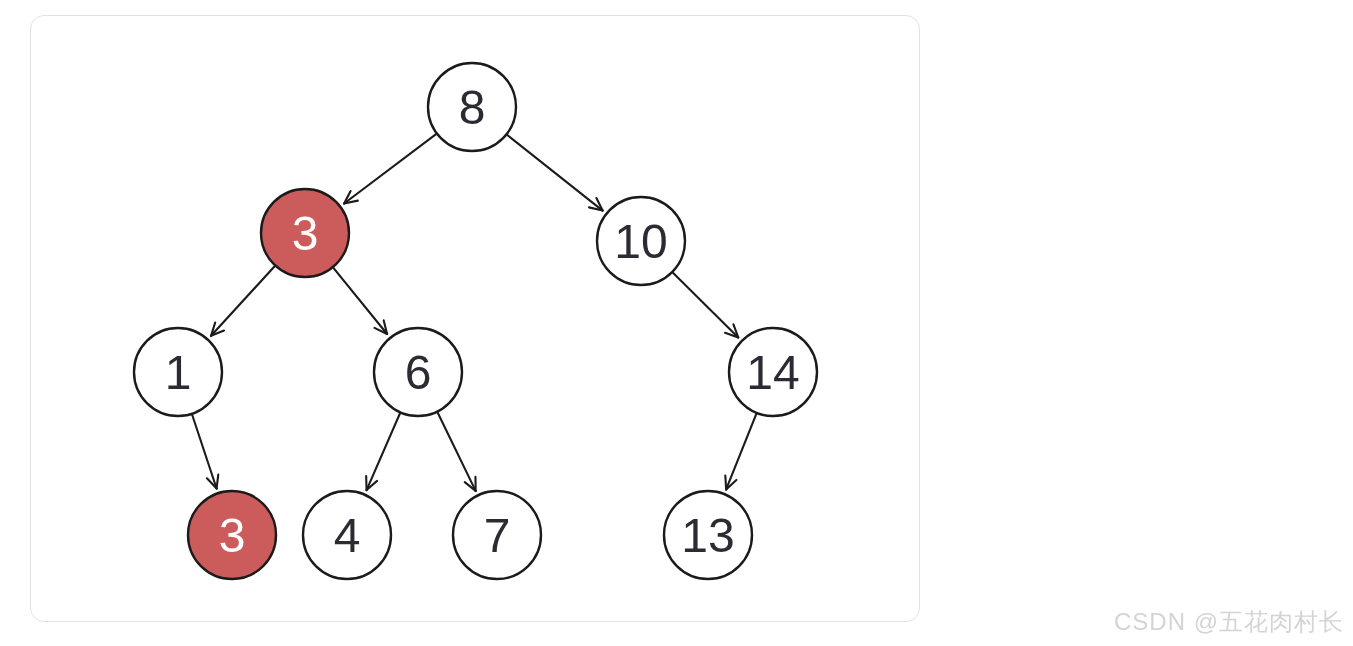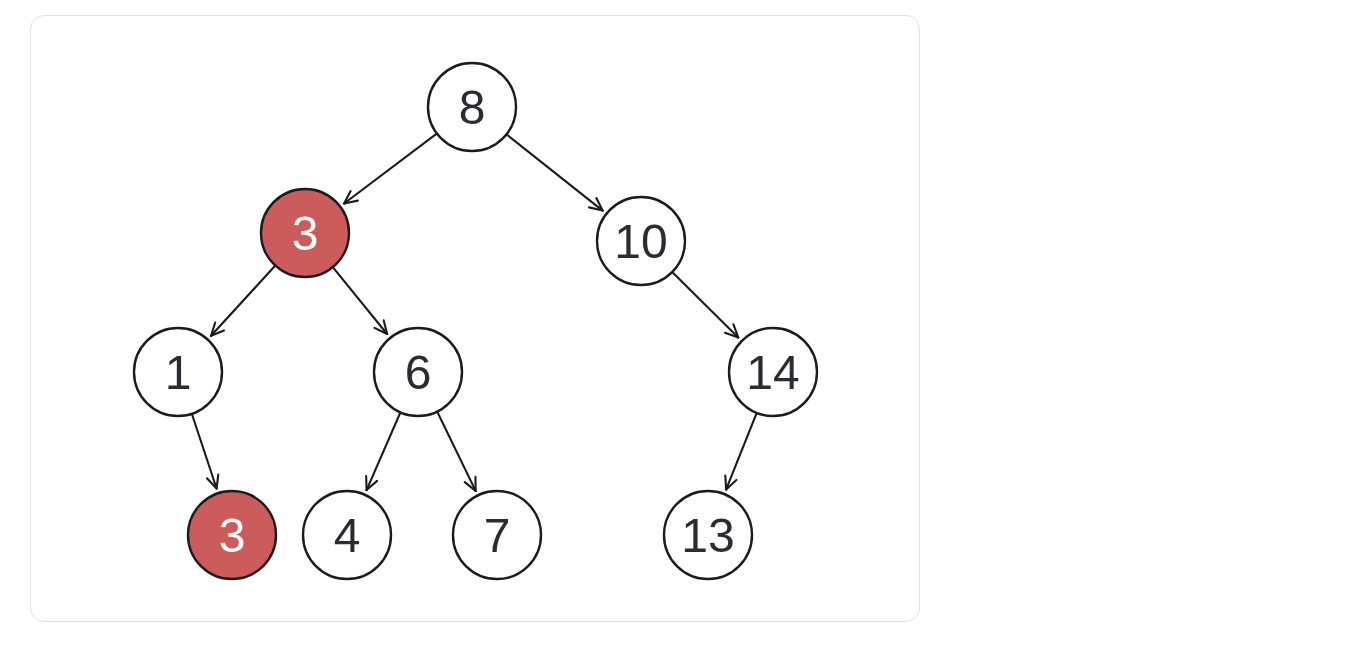--- a/index.html
+++ b/index.html
@@ -141,13 +141,14 @@
       </g>
       <g>
         <circle class="node-circle" cx="497" cy="535" r="44" fill="#ffffff"></circle>
         <text class="node-label" x="497" y="535" dy="0.355em" fill="#2b2b33">7</text>
       </g>
       <g>
         <circle class="node-circle" cx="708" cy="535" r="44" fill="#ffffff"></circle>
         <text class="node-label" x="708" y="535" dy="0.355em" fill="#2b2b33">13</text>
       </g>
     </svg>
+  <div class="watermark">CSDN @五花肉村长</div>
 </div>
 
 </body></html>

